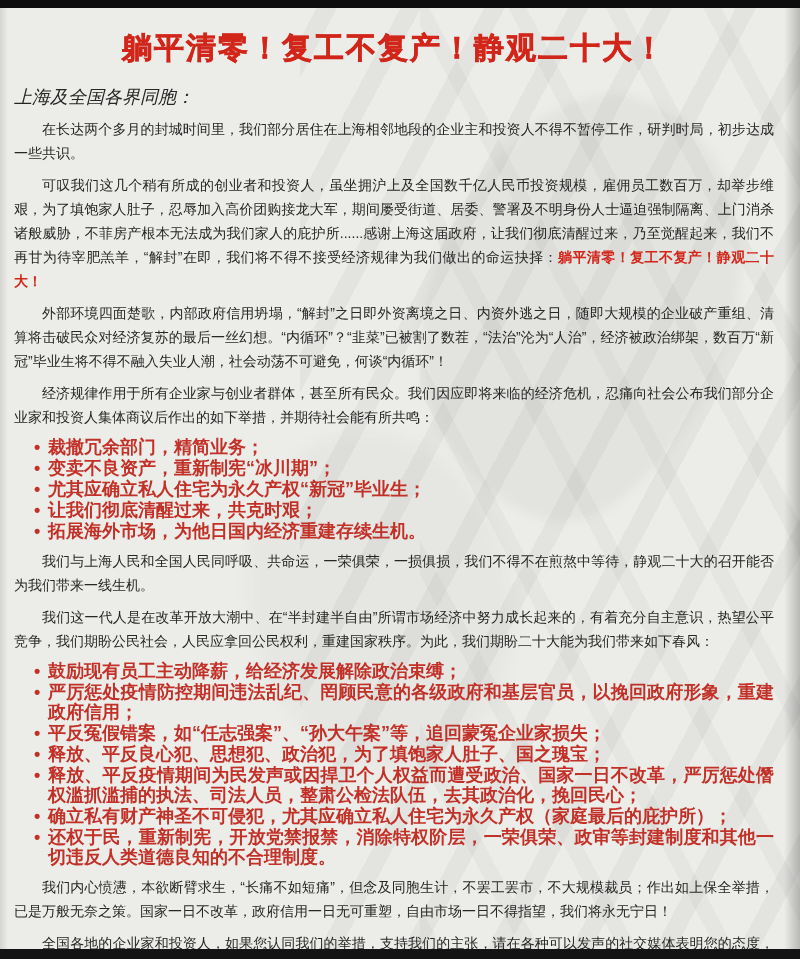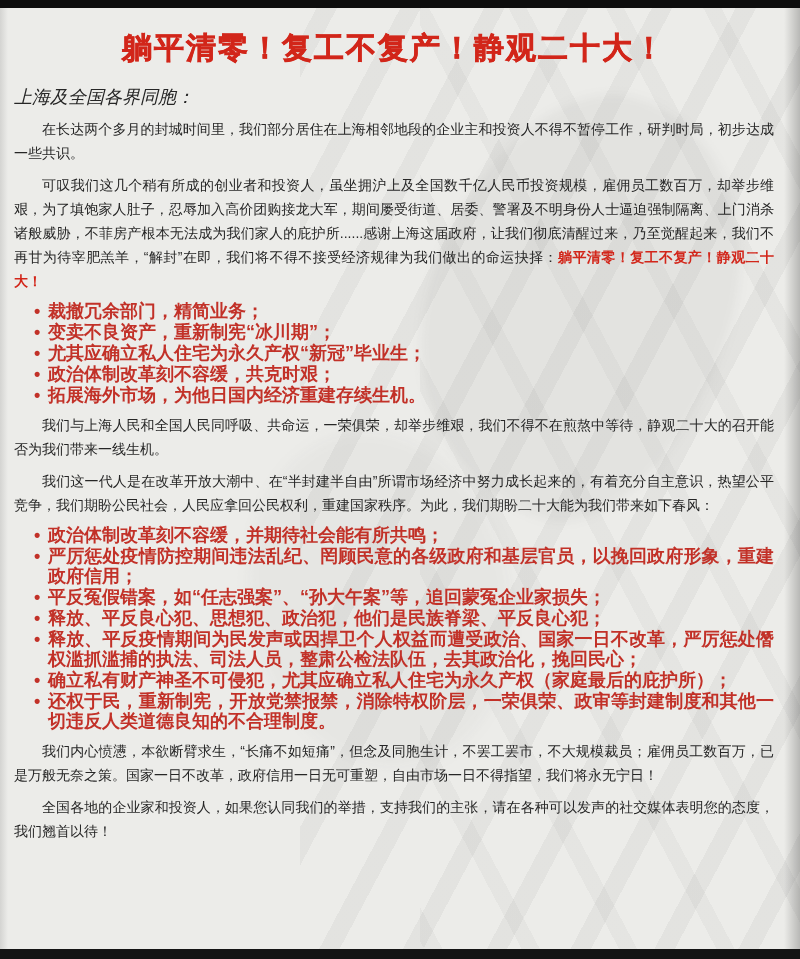--- a/index.html
+++ b/index.html
@@ -103,78 +103,80 @@
 
   <div class="content">
     <h1 class="doc-title">躺平清零！复工不复产！静观二十大！</h1>
 
     <p class="salutation">上海及全国各界同胞：</p>
 
     <p class="para">在长达两个多月的封城时间里，我们部分居住在上海相邻地段的企业主和投资人不得不暂停工作，研判时局，初步达成一些共识。</p>
 
     <p class="para"><span>可叹我们这几个稍有所成的创业者和投资人，虽坐拥沪上及全国数千亿人民币投资规模，雇佣员工数百万，却举步维艰，为了填饱家人肚子，忍辱加入高价团购接龙大军，期间屡受街道、居委、警署及不明身份人士逼迫强制隔离、上门消杀诸般威胁，不菲房产根本无法成为我们家人的庇护所......感谢上海这届政府，让我们彻底清醒过来，乃至觉醒起来，我们不再甘为待宰肥羔羊，“解封”在即，我们将不得不接受经济规律为我们做出的命运抉择：</span><span class="red-inline">躺平清零！复工不复产！静观二十大！</span></p>
 
+    <p class="para">外部环境四面楚歌，内部政府信用坍塌，“解封”之日即外资离境之日、内资外逃之日，随即大规模的企业破产重组、清算将击破民众对经济复苏的最后一丝幻想。“内循环”？“韭菜”已被割了数茬，“法治”沦为“人治”，经济被政治绑架，数百万“新冠”毕业生将不得不融入失业人潮，社会动荡不可避免，何谈“内循环”！</p>
 
+    <p class="para">经济规律作用于所有企业家与创业者群体，甚至所有民众。我们因应即将来临的经济危机，忍痛向社会公布我们部分企业家和投资人集体商议后作出的如下举措，并期待社会能有所共鸣：</p>
 
     <div class="list">
       <div class="list-item">
           <span class="bullet">•</span>
           <span class="li-text">裁撤冗余部门，精简业务；</span>
         </div>
       <div class="list-item">
           <span class="bullet">•</span>
           <span class="li-text">变卖不良资产，重新制宪“冰川期”；</span>
         </div>
       <div class="list-item">
           <span class="bullet">•</span>
           <span class="li-text">尤其应确立私人住宅为永久产权“新冠”毕业生；</span>
         </div>
       <div class="list-item">
           <span class="bullet">•</span>
-          <span class="li-text">政治体制改革刻不容缓，共克时艰；</span>
+          <span class="li-text">让我们彻底清醒过来，共克时艰；</span>
         </div>
       <div class="list-item">
           <span class="bullet">•</span>
           <span class="li-text">拓展海外市场，为他日国内经济重建存续生机。</span>
         </div>
     </div>
 
-    <p class="para">我们与上海人民和全国人民同呼吸、共命运，一荣俱荣，却举步维艰，我们不得不在煎熬中等待，静观二十大的召开能否为我们带来一线生机。</p>
+    <p class="para">我们与上海人民和全国人民同呼吸、共命运，一荣俱荣，一损俱损，我们不得不在煎熬中等待，静观二十大的召开能否为我们带来一线生机。</p>
 
     <p class="para">我们这一代人是在改革开放大潮中、在“半封建半自由”所谓市场经济中努力成长起来的，有着充分自主意识，热望公平竞争，我们期盼公民社会，人民应拿回公民权利，重建国家秩序。为此，我们期盼二十大能为我们带来如下春风：</p>
 
     <div class="list">
       <div class="list-item">
           <span class="bullet">•</span>
-          <span class="li-text">政治体制改革刻不容缓，并期待社会能有所共鸣；</span>
+          <span class="li-text">鼓励现有员工主动降薪，给经济发展解除政治束缚；</span>
         </div>
       <div class="list-item">
           <span class="bullet">•</span>
           <span class="li-text">严厉惩处疫情防控期间违法乱纪、罔顾民意的各级政府和基层官员，以挽回政府形象，重建政府信用；</span>
         </div>
       <div class="list-item">
           <span class="bullet">•</span>
           <span class="li-text">平反冤假错案，如“任志强案”、“孙大午案”等，追回蒙冤企业家损失；</span>
         </div>
       <div class="list-item">
           <span class="bullet">•</span>
-          <span class="li-text">释放、平反良心犯、思想犯、政治犯，他们是民族脊梁、平反良心犯；</span>
+          <span class="li-text">释放、平反良心犯、思想犯、政治犯，为了填饱家人肚子、国之瑰宝；</span>
         </div>
       <div class="list-item">
           <span class="bullet">•</span>
           <span class="li-text">释放、平反疫情期间为民发声或因捍卫个人权益而遭受政治、国家一日不改革，严厉惩处僭权滥抓滥捕的执法、司法人员，整肃公检法队伍，去其政治化，挽回民心；</span>
         </div>
       <div class="list-item">
           <span class="bullet">•</span>
           <span class="li-text">确立私有财产神圣不可侵犯，尤其应确立私人住宅为永久产权（家庭最后的庇护所）；</span>
         </div>
       <div class="list-item">
           <span class="bullet">•</span>
           <span class="li-text">还权于民，重新制宪，开放党禁报禁，消除特权阶层，一荣俱荣、政审等封建制度和其他一切违反人类道德良知的不合理制度。</span>
         </div>
     </div>
 
-    <p class="para">我们内心愤懑，本欲断臂求生，“长痛不如短痛”，但念及同胞生计，不罢工罢市，不大规模裁员；雇佣员工数百万，已是万般无奈之策。国家一日不改革，政府信用一日无可重塑，自由市场一日不得指望，我们将永无宁日！</p>
+    <p class="para">我们内心愤懑，本欲断臂求生，“长痛不如短痛”，但念及同胞生计，不罢工罢市，不大规模裁员；作出如上保全举措，已是万般无奈之策。国家一日不改革，政府信用一日无可重塑，自由市场一日不得指望，我们将永无宁日！</p>
 
     <p class="para">全国各地的企业家和投资人，如果您认同我们的举措，支持我们的主张，请在各种可以发声的社交媒体表明您的态度，我们翘首以待！</p>
 
   </div>
 </div>
 
 </body></html>

